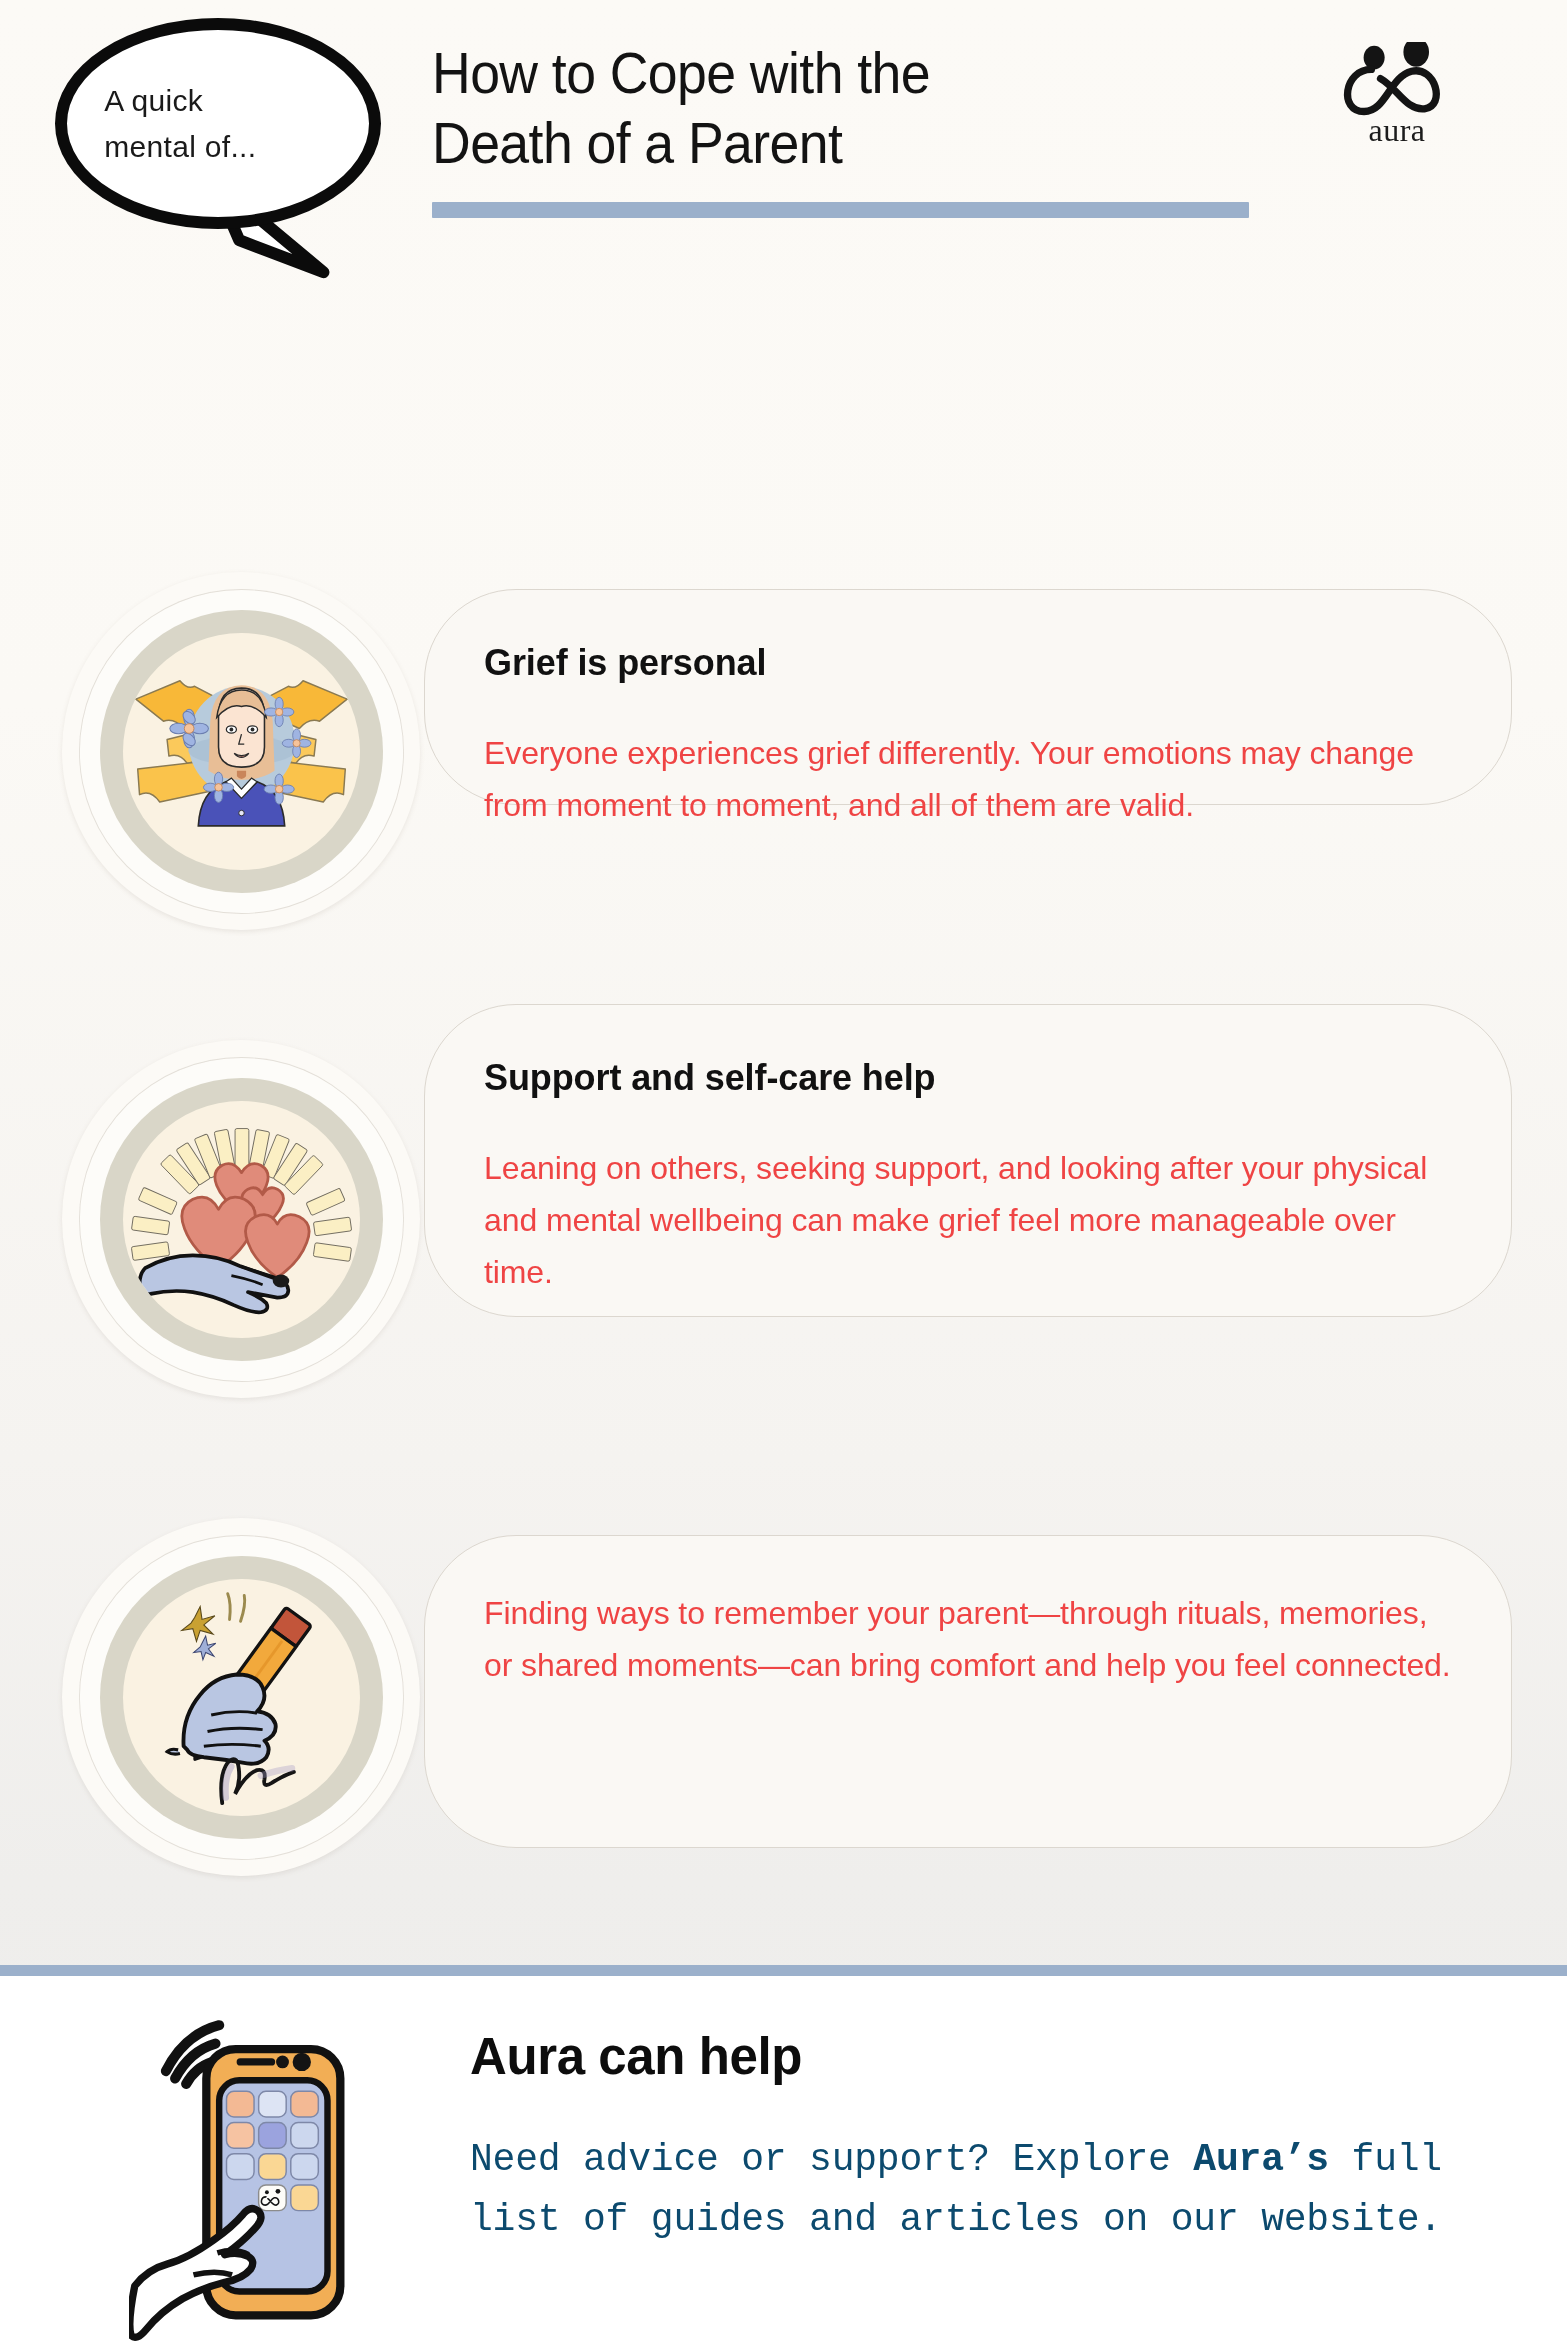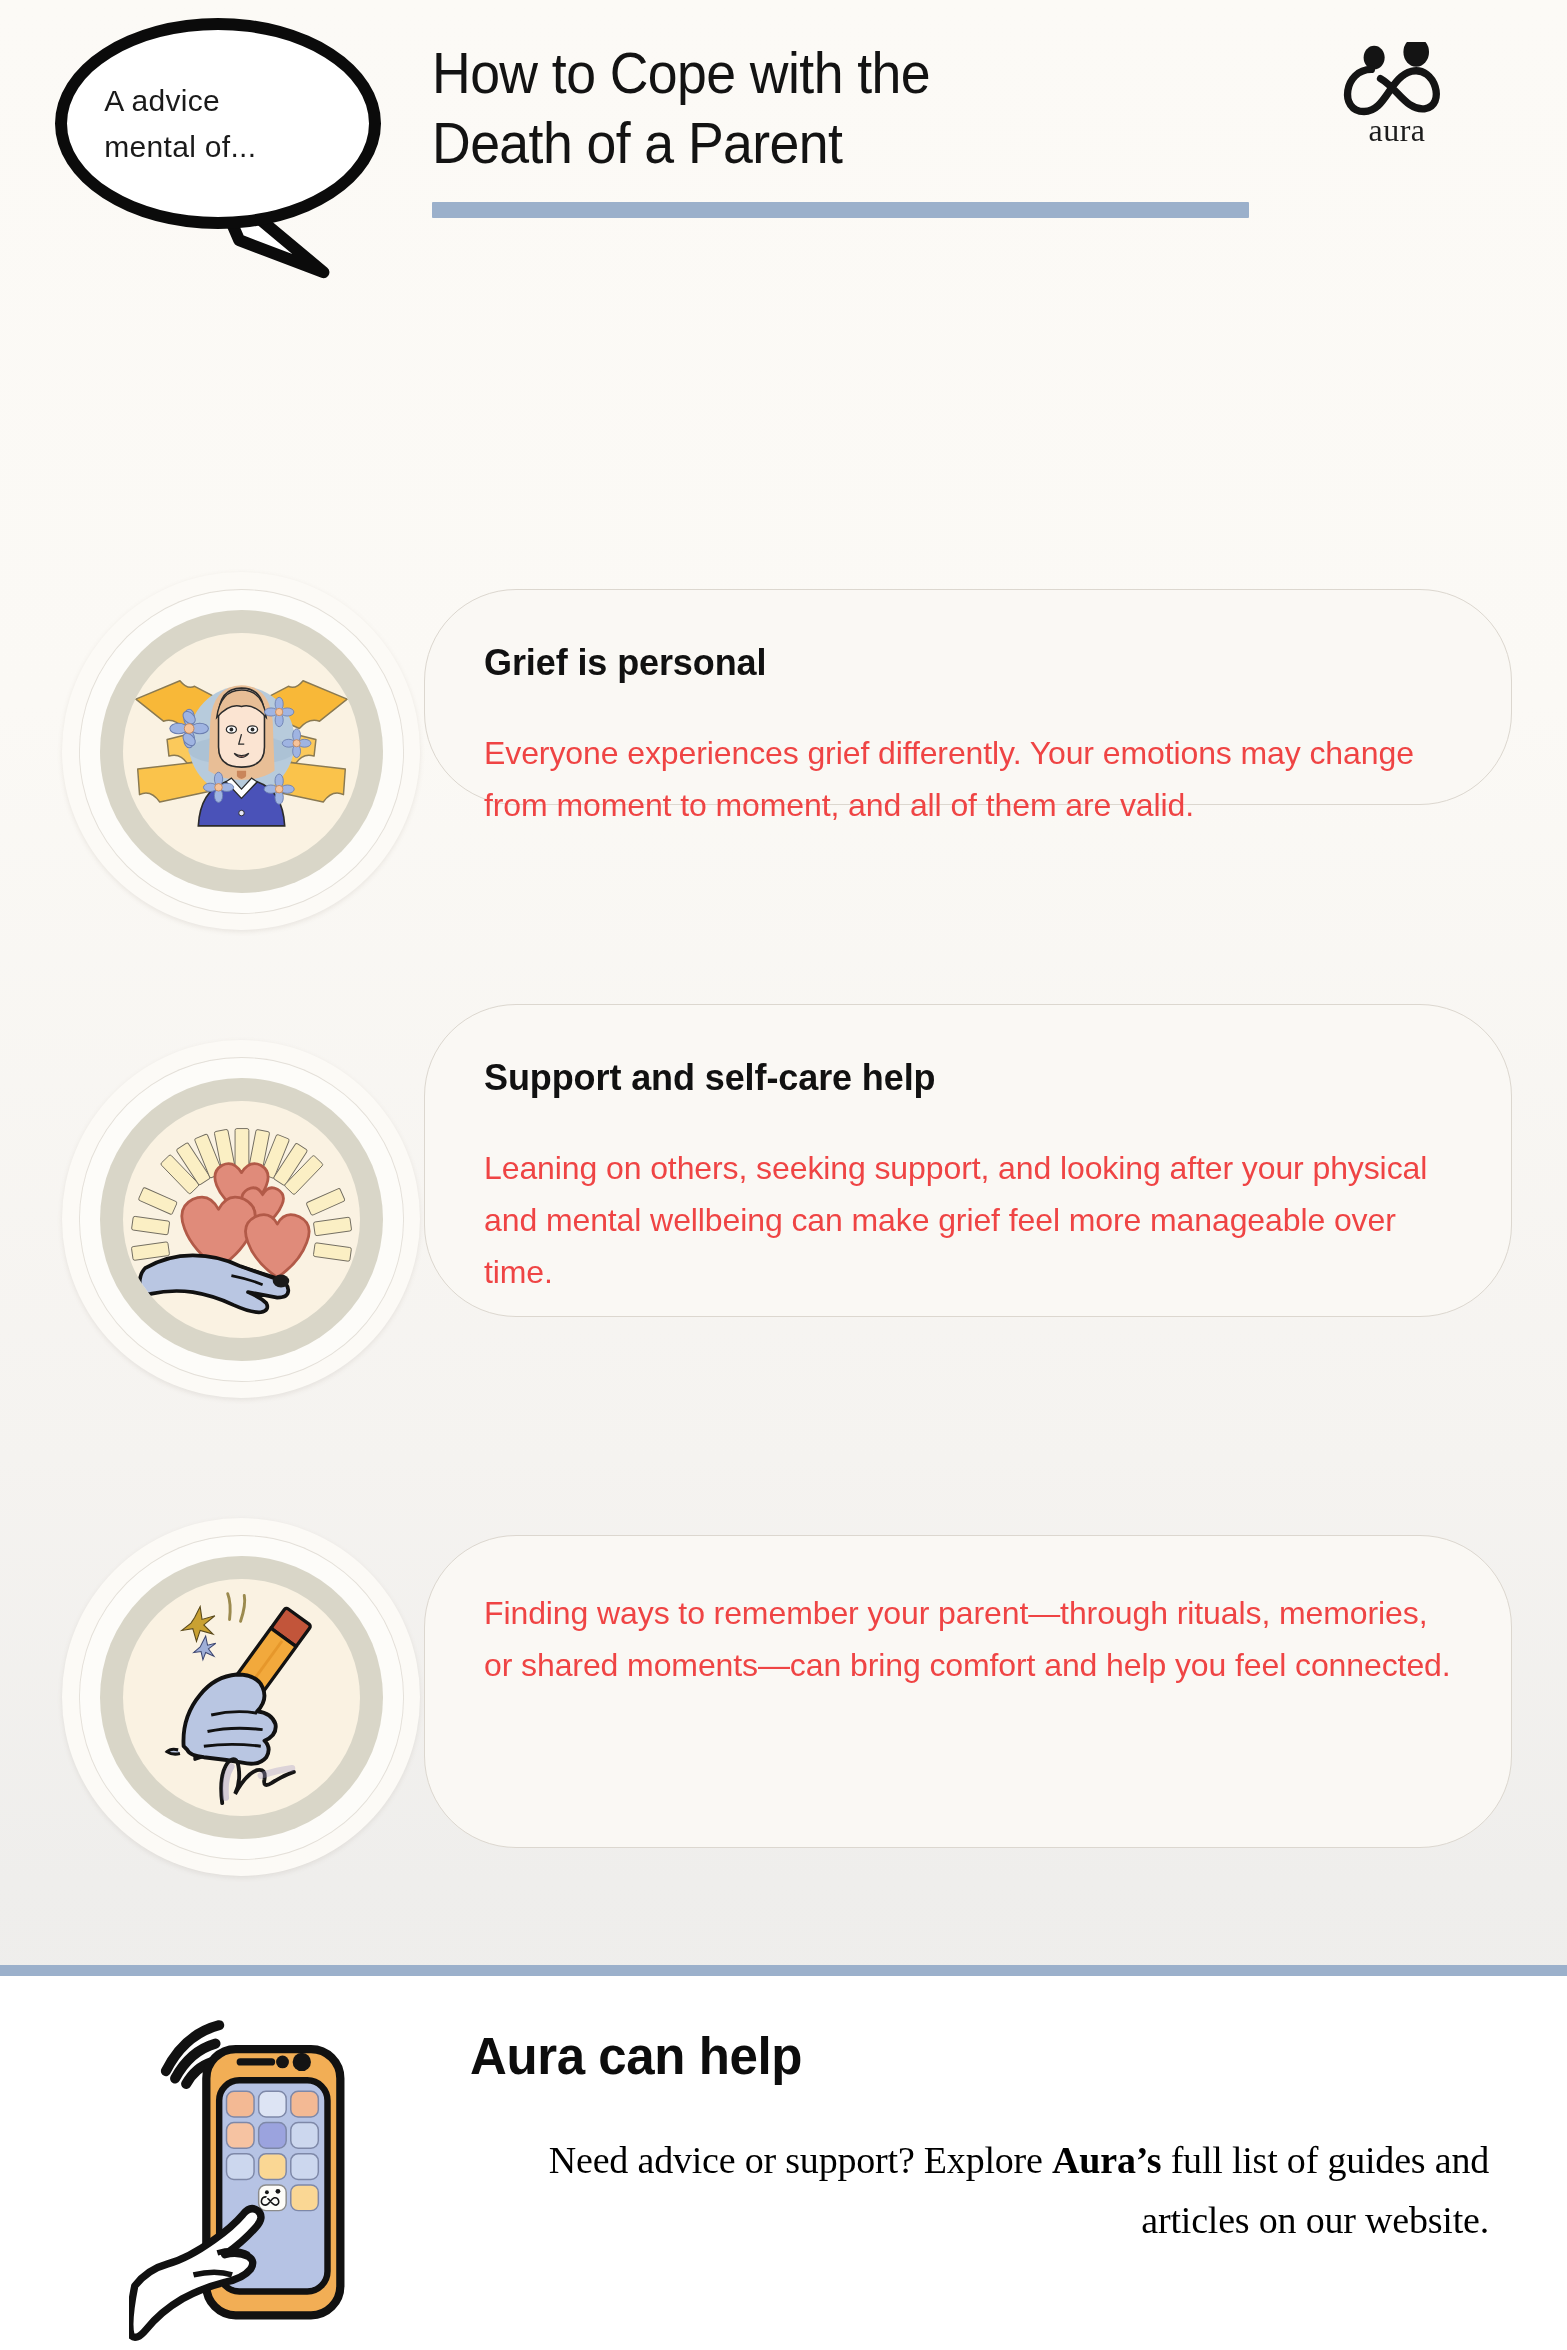--- a/index.html
+++ b/index.html
@@ -234,42 +234,41 @@
   }
   .footer-title {
     font-family: "Liberation Sans Narrow", "Liberation Sans", sans-serif;
     font-size: 51px;
     font-weight: 700;
     color: #0D0D0D;
     letter-spacing: -0.4px;
   }
   .footer-body {
     margin-top: 44px;
-    font-family: Liberation Serif, serif;
+    font-family: Liberation Mono, monospace;
     font-size: 38px;
     line-height: 1.58;
-    color: #000000;
+    color: #0c4a6e;
     letter-spacing: -0.2px;
-    text-align: right;
   }
   .footer-body b { font-weight: 700; }
 </style>
 </head>
 <body>
 
 <div class="page">
 
   <div class="header">
 
     <div class="bubble-wrap">
       <svg class="bubble-tail-svg" width="165" height="110" viewBox="0 0 180 120">
         <path d="M30 5 L150 105 L58 70 Z" fill="#FFFFFF" stroke="#0B0B0B" stroke-width="13" stroke-linejoin="round"></path>
       </svg>
       <div class="bubble">
-        <div class="bubble-line">A advice</div>
+        <div class="bubble-line">A quick</div>
         <div class="bubble-line">mental of...</div>
       </div>
     </div>
 
     <div class="title-block">
       <div class="title">How to Cope with the</div>
       <div class="title">Death of a Parent</div>
       <div class="title-rule"></div>
     </div>
 

